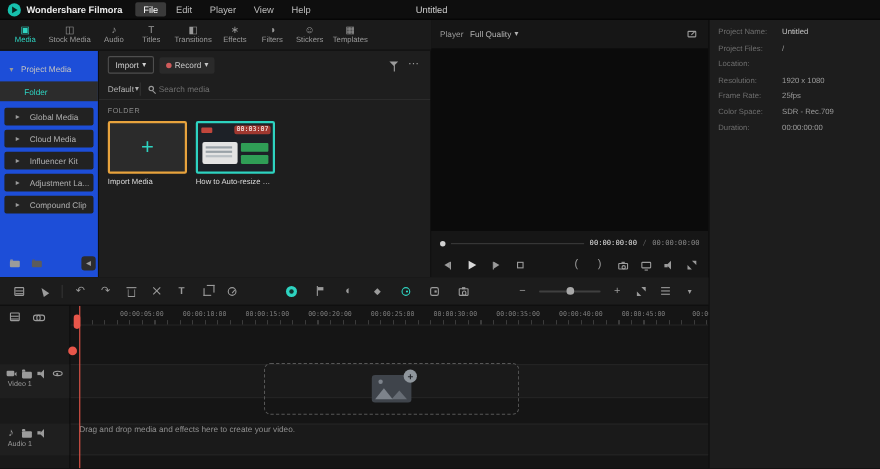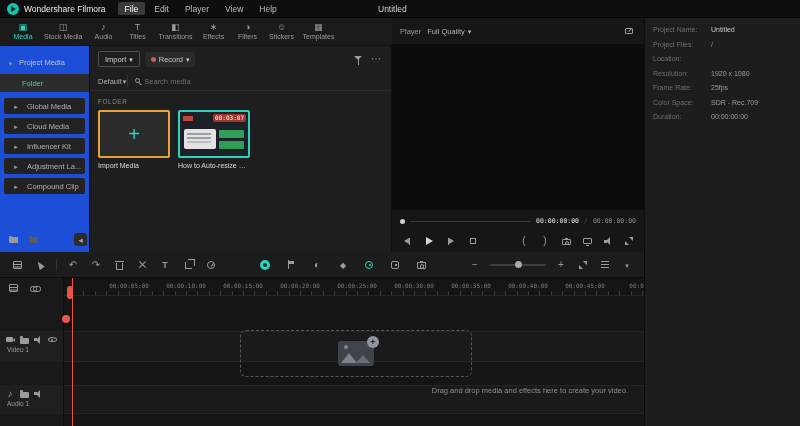--- a/index.html
+++ b/index.html
@@ -80,21 +80,21 @@
   .ic-detach{width:8px;height:6px;border:1px solid currentColor;border-radius:1px;position:relative}
   .ic-detach::after{content:"";position:absolute;right:1px;top:1px;width:3.5px;height:1px;background:currentColor;transform:rotate(-45deg)}
   .ic-tracks{width:9px;height:8px;border:1px solid currentColor;border-radius:1px;position:relative}
   .ic-tracks::after{content:"";position:absolute;left:0;right:0;top:2px;height:1px;background:currentColor;box-shadow:0 2.5px 0 currentColor}
   .ic-cursor{width:0;height:0;border-left:3.5px solid transparent;border-right:3.5px solid transparent;border-bottom:8px solid currentColor;transform:rotate(-35deg)}
 
   
   .menubar{position:absolute;top:0;left:0;width:800px;height:18px;background:#0e0e0e;display:flex;align-items:center;padding:0 7px;z-index:30;border-bottom:1px solid #050505}
   .logo{width:12px;height:12px;border-radius:50%;background:#17c0ad;display:flex;align-items:center;justify-content:center;margin-right:5px;flex:none}
   .logo::after{content:"";border-left:5px solid #072824;border-top:3px solid transparent;border-bottom:3px solid transparent;margin-left:1px}
-  .brand{font-size:8.5px;font-weight:normal;color:#ececec;margin-right:12px;white-space:nowrap}
+  .brand{font-size:8.5px;font-weight:bold;color:#ececec;margin-right:12px;white-space:nowrap}
   .menus{display:flex;align-items:flex-start;gap:2px}
   .menu-item{font-size:8.5px;color:#bdbdbd;padding:1.5px 7px;border-radius:2px;white-space:nowrap}
   .menu-item.active{background:#3a3a3a;color:#fff}
   .mb-title{position:absolute;left:378px;top:4px;font-size:8.5px;color:#cfcfcf}
   .menubar-right{margin-left:auto;display:flex;align-items:center;gap:7px;padding-right:56px}
   .purchase-btn{display:flex;align-items:center;gap:3px;background:linear-gradient(90deg,#f07a3a,#e8506e);border:none;color:#fff;font-size:8px;padding:2px 8px;border-radius:9px;font-family:inherit}
   .export-btn{background:#14463f;border:none;color:#35796c;font-size:8px;padding:2.5px 14px;border-radius:3px;font-family:inherit}
 
   
   .tabbar{position:absolute;top:18px;left:0;width:392px;height:28px;background:#1b1b1b;display:flex;align-items:center;gap:8px;padding:0 4px 0 10px;border-bottom:1px solid #111;z-index:5}
@@ -185,21 +185,21 @@
   .trk-label{font-size:6.5px;color:#9a9a9a;padding-left:3px;margin-top:1px}
   .playhead-line{position:absolute;left:72px;top:0;bottom:0;width:1px;background:#e8564a;z-index:6}
   .playhead-cap{position:absolute;left:67px;top:8px;width:6px;height:13px;border-radius:3px;background:#e8564a;z-index:7}
   .playhead-dot{position:absolute;left:62px;top:37px;width:8px;height:8px;border-radius:50%;background:#e8564a;z-index:7}
   .dropzone{position:absolute;left:240px;top:52px;width:232px;height:47px;border:1px dashed #575757;border-radius:6px;z-index:4;display:flex;align-items:center;justify-content:center}
   .ph-img{width:36px;height:25px;background:#3f444b;border-radius:3px;position:relative}
   .ph-sun{position:absolute;left:6px;top:4px;width:4px;height:4px;border-radius:50%;background:#7d838b}
   .ph-m1{position:absolute;left:3px;bottom:3px;width:0;height:0;border-left:8px solid transparent;border-right:8px solid transparent;border-bottom:10px solid #7d838b}
   .ph-m2{position:absolute;right:4px;bottom:3px;width:0;height:0;border-left:7px solid transparent;border-right:7px solid transparent;border-bottom:8px solid #676d75}
   .ph-plus{position:absolute;right:-5px;top:-5px;width:12px;height:12px;border-radius:50%;background:#8f969c;color:#23262a;font-size:9px;font-weight:bold;display:flex;align-items:center;justify-content:center;z-index:5}
-  .tl-hint{position:absolute;left:72px;right:16px;top:108px;text-align:right;font-size:7.5px;color:#8f8f8f;z-index:5}
+  .tl-hint{position:absolute;left:72px;right:4px;top:108px;text-align:left;font-size:7.5px;color:#8f8f8f;z-index:5}
 </style>
 </head>
 <body>
 
 <div class="app">
 
   <header class="menubar">
     <span class="logo"></span>
     <span class="brand">Wondershare Filmora</span>
     <nav class="menus">

